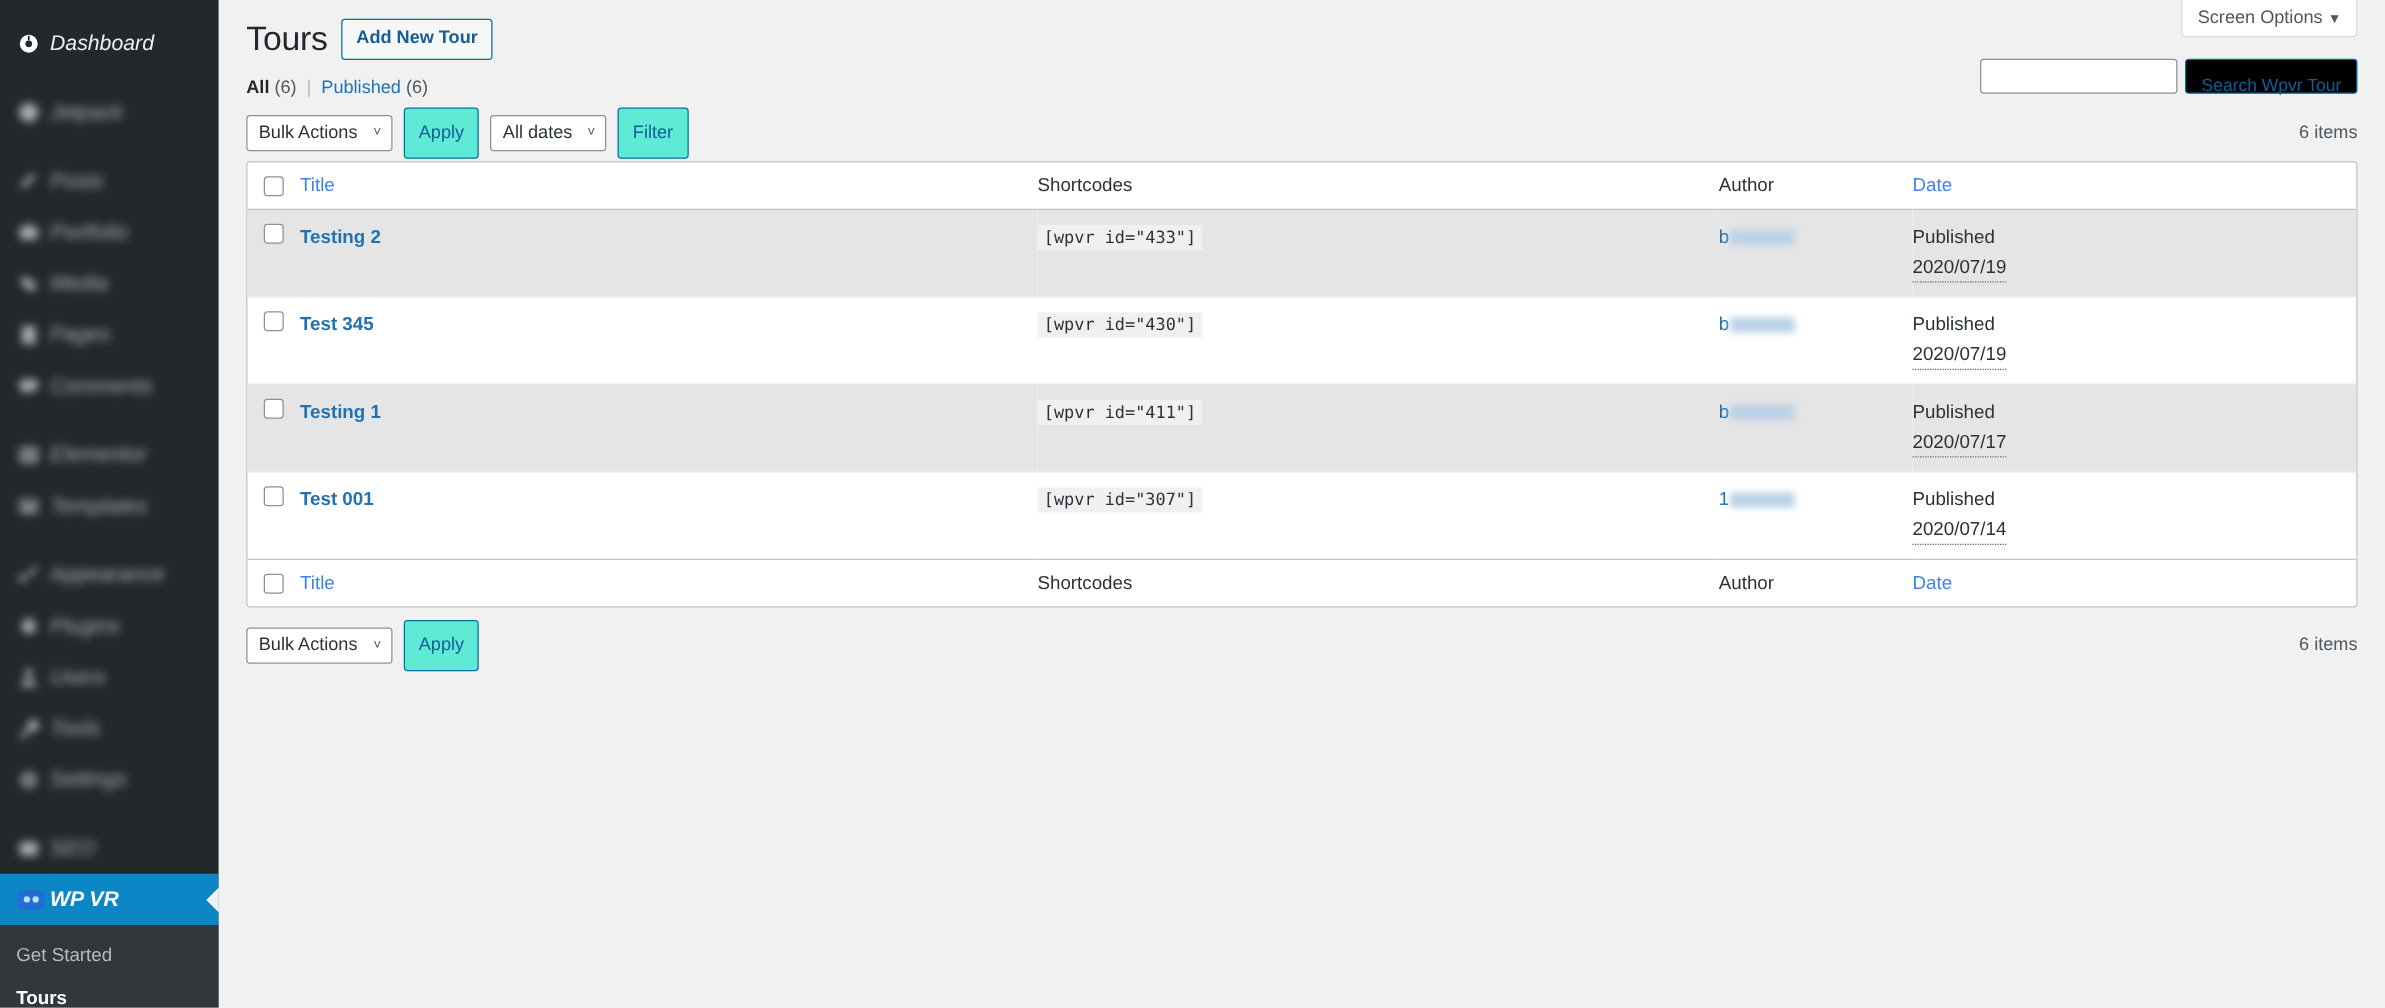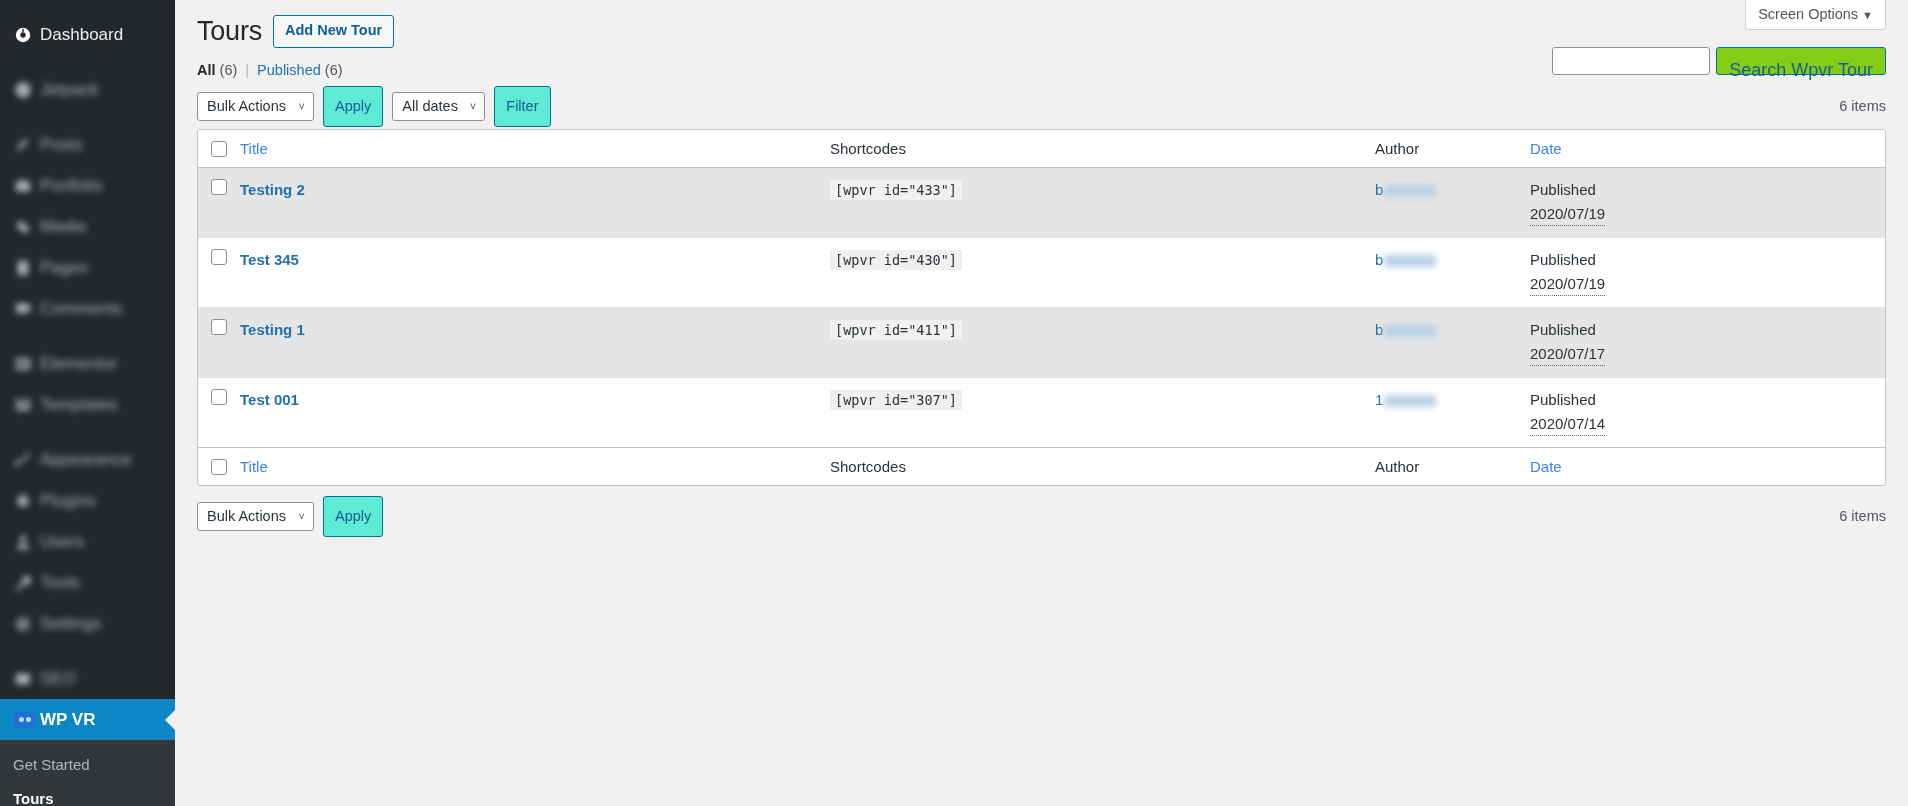--- a/index.html
+++ b/index.html
@@ -32,21 +32,21 @@
     font-size: 17px;
     color: #eee;
     cursor: pointer;
     line-height: 1;
   }
   .menu-item .mi-icon {
     width: 26px; min-width: 26px;
     display: flex; align-items: center; justify-content: flex-start;
     color: #a0a5aa;
   }
-  .menu-item .mi-label { white-space: nowrap; }
+  .menu-item .mi-label { white-space: nowrap; font-style: italic; }
   .menu-item.blurred { filter: blur(3.4px); opacity: .92; }
   .menu-item.blurred .mi-label { color: #b4b9be; }
   .menu-gap { height: 14px; }
 
   .menu-item.current {
     background: #0c86c4;
     color: #fff;
     font-weight: 600;
   }
   .menu-item.current .mi-icon { color: #fff; }
@@ -162,24 +162,24 @@
     border: 1px solid #8c8f94;
     border-radius: 3px;
     background: #fff;
     padding: 0 8px;
     font-size: 14px;
     color: #2c3338;
     font-family: "Liberation Sans", sans-serif;
   }
   #search-submit {
     border: 1px solid #0071a1;
-    background: #84cc16;
+    background: #000000;
     color: #135e96;
     border-radius: 3px;
-    font-size: 18px;
+    font-size: 14px;
     padding: 12px 12px;
     height: 28px;
     cursor: pointer;
     font-family: "Liberation Sans", sans-serif;
     white-space: nowrap;
   }
 
   
   .tablenav {
     display: flex;

